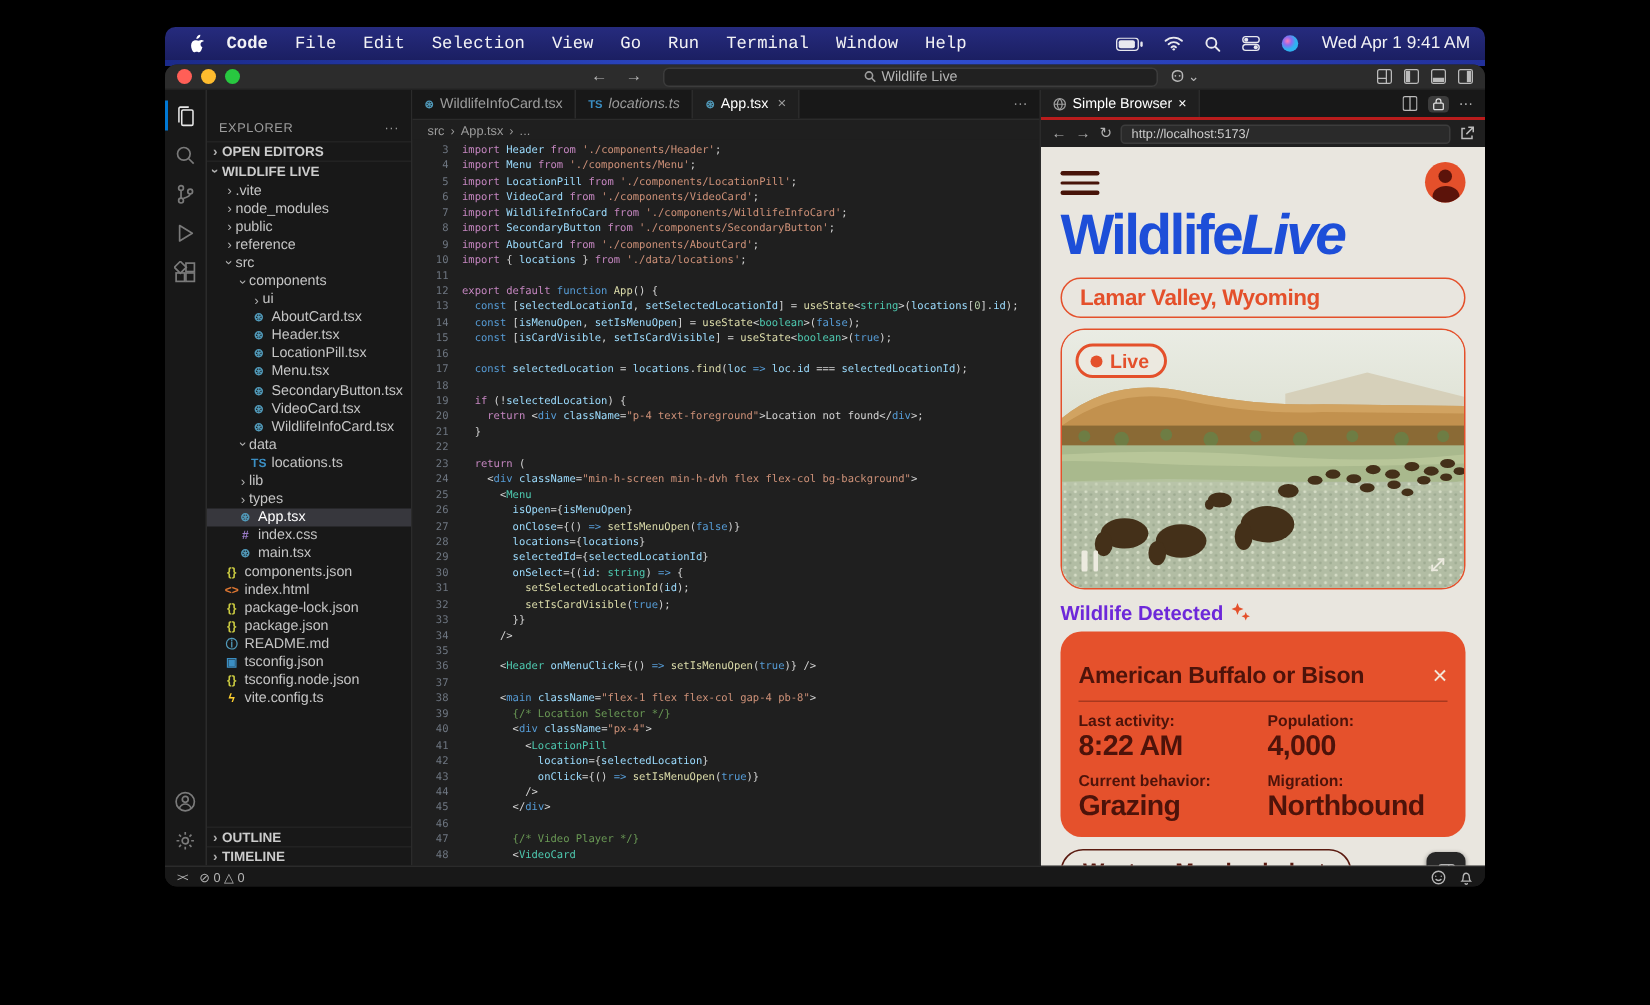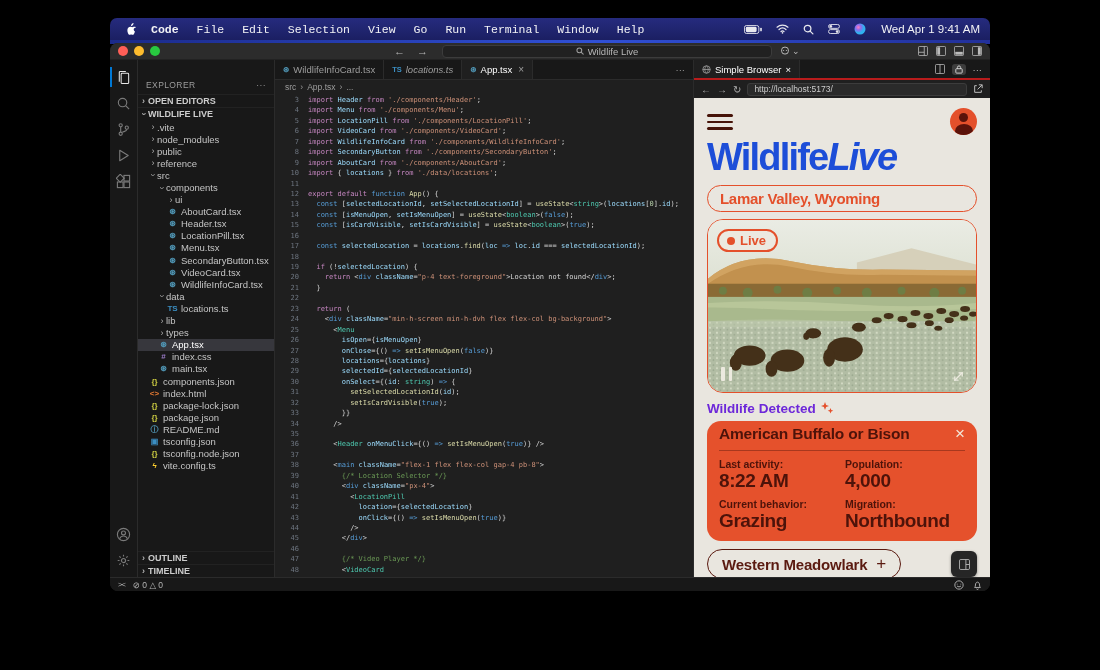--- a/index.html
+++ b/index.html
@@ -120,21 +120,21 @@
   .video-card svg.photo { display:block; width:100%; height:100%; }
   .live-badge { position:absolute; left:9px; top:9px; background:#ece9e0; border:2px solid #e4502b;
     border-radius:13px; padding:2px 10px 2px 8px; display:flex; align-items:center; gap:5px; }
   .live-dot { width:8px; height:8px; border-radius:50%; background:#e4502b; }
   .live-lbl { color:#e4502b; font-weight:800; font-size:13px; }
   .pause-btn { position:absolute; left:13px; bottom:11px; display:flex; gap:4px; }
   .pause-btn span { width:3.5px; height:14px; background:#eceadf; border-radius:1px; }
   .expand-btn { position:absolute; right:11px; bottom:9px; }
   .detected { margin-top:8px; display:flex; align-items:flex-start; gap:4px;
     font-size:13.5px; font-weight:800; color:#6d28d9; height:16px; }
-  .info-card { margin-top:4px; background:#e5512c; border-radius:14px; padding:4px 12px 10px 12px;
+  .info-card { margin-top:4px; background:#e5512c; border-radius:14px; padding:21px 12px 10px 12px;
     color:#4d130a; }
   .ic-head { display:flex; align-items:center; justify-content:space-between; }
   .ic-title { font-size:15.5px; font-weight:800; letter-spacing:-0.2px; }
   .ic-close { color:#f3e7d9; font-size:17px; line-height:14px; font-weight:400; }
   .ic-divider { height:1px; background:rgba(77,19,10,.4); margin:7px 0 7px 0; }
   .stats { display:grid; grid-template-columns:1fr 1fr; row-gap:7px; column-gap:6px; }
   .stat .slabel { font-size:10.5px; font-weight:bold; }
   .stat .svalue { font-size:19px; font-weight:800; letter-spacing:-0.4px; line-height:21px; }
   .bottom-row { margin-top:8px; display:flex; align-items:center; justify-content:space-between; }
   .meadow-pill { display:inline-flex; align-items:center; gap:9px; border:1.6px solid #5a1a10;

